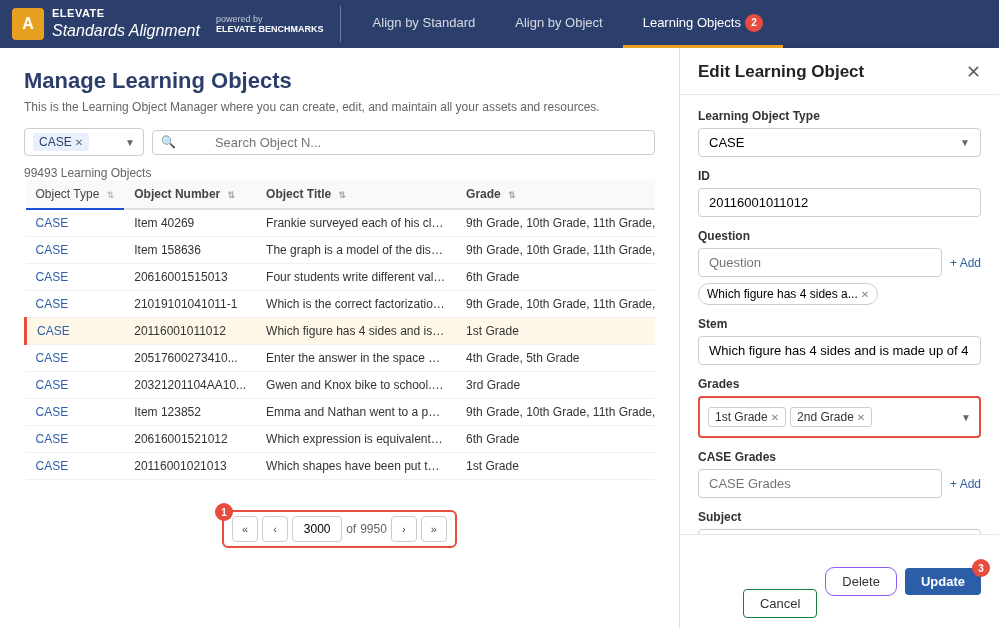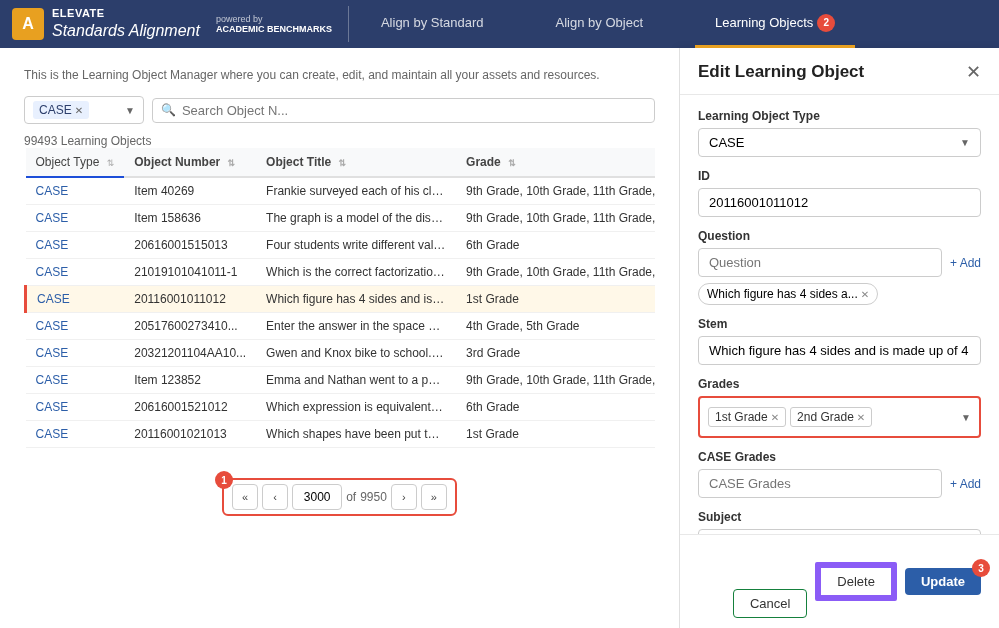--- a/index.html
+++ b/index.html
@@ -17,55 +17,56 @@
   <div style="display:flex;align-items:center;gap:8px;padding-right:16px;border-right:1px solid rgba(255,255,255,0.3);">
     <div style="width:32px;height:32px;background:#e8a020;border-radius:4px;display:flex;align-items:center;justify-content:center;color:white;font-size:16px;font-weight:bold;">
       <span>A</span>
     </div>
     <div style="display:flex;flex-direction:column;">
       <span style="color:white;font-size:11px;font-weight:700;text-transform:uppercase;letter-spacing:0.5px;line-height:1.3;">ELEVATE</span>
       <span style="color:white;font-size:16px;line-height:1.3;font-style:italic;">Standards Alignment</span>
     </div>
     <div style="display:flex;flex-direction:column;margin-left:8px;">
       <span style="color:rgba(255,255,255,0.7);font-size:9px;">powered by</span>
-      <span style="color:white;font-size:9px;font-weight:600;">ACADEMIC BENCHMARKS</span>
-    </div>
-  </div>
-  <div style="display:flex;align-items:center;height:48px;margin-left:12px;gap:32px;">
+      <span style="color:white;font-size:9px;font-weight:600;">ELEVATE BENCHMARKS</span>
+    </div>
+  </div>
+  <div style="display:flex;align-items:center;height:48px;margin-left:12px;">
     <div style="padding:0 20px;height:48px;display:flex;align-items:center;color:rgba(255,255,255,0.8);font-size:13px;cursor:pointer;border-bottom:3px solid transparent;">
       <span>Align by Standard</span>
     </div>
     <div style="padding:0 20px;height:48px;display:flex;align-items:center;color:rgba(255,255,255,0.8);font-size:13px;cursor:pointer;border-bottom:3px solid transparent;">
       <span>Align by Object</span>
     </div>
     <div style="padding:8px 20px;height:48px;display:flex;align-items:center;color:white;font-size:13px;cursor:pointer;border-bottom:3px solid #e8a020;position:relative;">
       <span>Learning Objects</span>
       <span style="background:#e74c3c;color:white;border-radius:50%;width:18px;height:18px;font-size:10px;display:flex;align-items:center;justify-content:center;margin-left:4px;font-weight:bold;">
         <span>2</span>
       </span>
     </div>
   </div>
 </div>
 
 <div style="display:flex;height:580px;">
 
   <div style="flex:1;background:white;overflow:hidden;padding:20px 24px;position:relative;">
+    <h1 style="font-size:22px;font-weight:600;color:#2c3e6b;margin-bottom:6px;">Manage Learning Objects</h1>
     <p style="color:#666;font-size:12px;margin-bottom:14px;">This is the Learning Object Manager where you can create, edit, and maintain all your assets and resources.</p>
 
     <div style="display:flex;align-items:center;gap:8px;margin-bottom:10px;">
       <div style="display:flex;align-items:center;border:1px solid #ccc;border-radius:4px;padding:4px 8px;background:white;min-width:120px;font-size:13px;cursor:pointer;gap:6px;">
         <div style="display:flex;align-items:center;gap:3px;background:#e8f0fe;border-radius:3px;padding:2px 6px;font-size:12px;color:#2c3e6b;">
           <span>CASE</span>
           <span style="cursor:pointer;color:#666;font-size:10px;">✕</span>
         </div>
         <span style="margin-left:auto;color:#666;font-size:10px;">▼</span>
       </div>
       <div style="display:flex;align-items:center;border:1px solid #ccc;border-radius:4px;padding:4px 8px;background:white;flex:1;gap:6px;">
         <span style="color:#aaa;font-size:12px;">🔍</span>
-        <input type="text" style="border: none; outline: none; font-size: 13px; width: 100%;" placeholder="Search Object N...">
+        <input type="text" style="border: none; outline: none; font-size: 13px; width: 100%; margin-left: 33px;" placeholder="Search Object N...">
       </div>
     </div>
 
     <div style="font-size:12px;color:#666;">99493 Learning Objects</div>
 
     <div style="overflow:auto;height:320px;">
       <table style="width:100%;border-collapse:collapse;">
         <thead>
           <tr style="background:#f8f9fa;">
             <th style="border-bottom:2px solid #1d4ed8;padding:7px 10px;text-align:left;font-size:12px;color:#444;font-weight:400;white-space:nowrap;cursor:pointer;">
@@ -252,21 +253,21 @@
         <div style="font-size:12px;font-weight:600;color:#333;margin-bottom:5px;">Scope</div>
 
       </div>
 
     </div>
 
     <div style="padding:10px 18px;border-top:1px solid #e8e8e8;display:flex;align-items:center;justify-content:flex-end;gap:8px;">
       <button style="padding:6px 16px;border:1px solid #15803d;border-radius:4px;background:white;cursor:pointer;font-size:13px;color:#333;margin-top:44px;">
         <span>Cancel</span>
       </button>
-      <button style="padding:6px 16px;border:6px solid #8b5cf6;border-radius:2px;background:white;cursor:pointer;font-size:13px;color:#333;">
+      <button style="padding:6px 16px;border:1px solid #8b5cf6;border-radius:9px;background:white;cursor:pointer;font-size:13px;color:#333;">
         <span>Delete</span>
       </button>
       <div style="position:relative;">
         <button style="padding:6px 16px;border:none;border-radius:4px;background:#2c5ea8;cursor:pointer;font-size:13px;color:white;font-weight:600;">
           <span>Update</span>
         </button>
         <div style="width:18px;height:18px;border-radius:50%;background:#e74c3c;color:white;font-size:10px;display:flex;align-items:center;justify-content:center;position:absolute;top:-9px;right:-9px;font-weight:bold;">
           <span>3</span>
         </div>
       </div>

